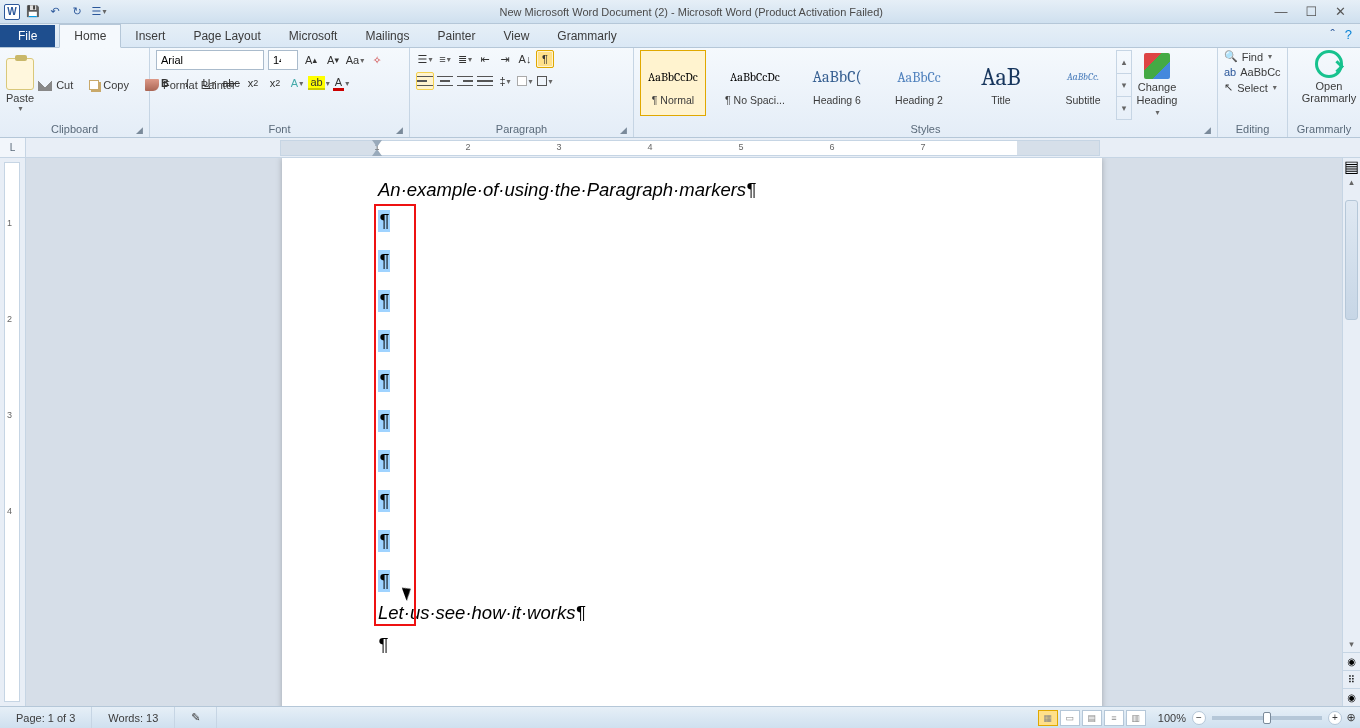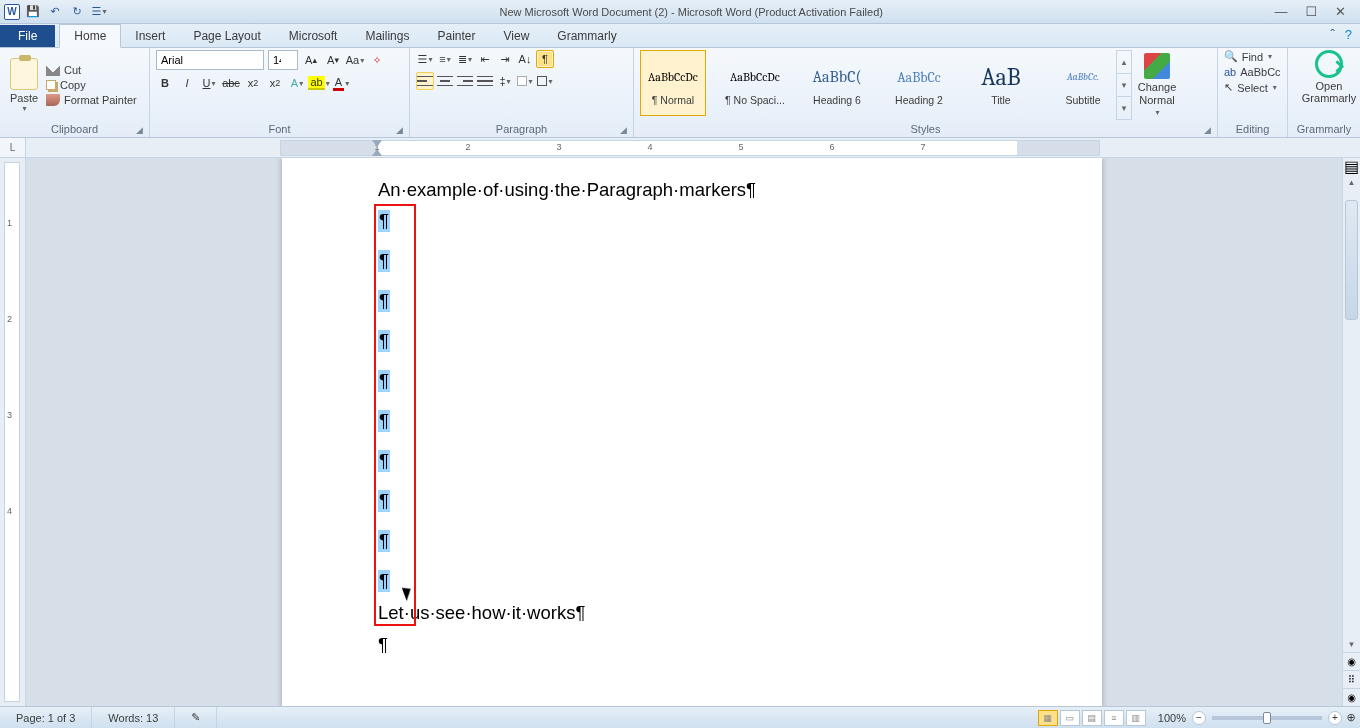--- a/index.html
+++ b/index.html
@@ -26,21 +26,21 @@
 .group { border-right: 1px solid #c6d5e4; padding: 2px 6px 0 6px; display: flex; flex-direction: column; justify-content: space-between; }
 .group-label { text-align: center; font-size: 11px; color: #5a6a7a; padding-bottom: 2px; position: relative; }
 .group-label .launcher { position: absolute; right: 0; bottom: 2px; font-size: 9px; color: #7a8a9a; cursor: pointer; }
 
 
 .clipboard .top { display: flex; gap: 4px; height: 70px; }
 .paste-btn { width: 36px; display: flex; flex-direction: column; align-items: center; justify-content: center; cursor: pointer; }
 .paste-btn .icon { width: 28px; height: 32px; background: #fff7dd; border: 1px solid #d9c87a; border-radius: 3px; position: relative; }
 .paste-btn .icon::before { content: ""; position: absolute; top: -4px; left: 8px; width: 12px; height: 6px; background: #c9b86a; border-radius: 2px; }
 .paste-btn .txt { font-size: 11px; margin-top: 2px; }
-.clip-side { display: flex; flex-direction: column; gap: 3px; justify-content: center; }
+.clip-side { display: flex; flex-direction: row; gap: 16px; justify-content: flex-end; }
 .clip-side div { display: flex; align-items: center; gap: 4px; cursor: pointer; white-space: nowrap; }
 .mini-ico { width: 14px; height: 12px; display: inline-block; }
 .sciss { background: linear-gradient(45deg,#888 40%, transparent 40%), linear-gradient(-45deg,#888 40%, transparent 40%); }
 .copyi { border: 1px solid #c9a96a; background: #fff; box-shadow: 2px 2px 0 #c9a96a; width: 10px; height: 10px; }
 .brush { background: linear-gradient(#d98, #a65); border-radius: 1px 1px 6px 1px; }
 
 
 .font .row { display: flex; align-items: center; gap: 4px; }
 .font-select { border: 1px solid #abc; background: #fff; height: 20px; font-size: 11px; padding: 0 16px 0 4px; appearance: none; position: relative; }
 .font-name { width: 108px; }
@@ -94,21 +94,21 @@
 .h-ruler .indent.top { left: 91px; }
 .h-ruler .indent.top::before { content: ""; position: absolute; left: 0; top: 0; border-left: 5px solid transparent; border-right: 5px solid transparent; border-top: 7px solid #9ab; }
 .h-ruler .indent.bot { left: 91px; top: 8px; }
 .h-ruler .indent.bot::before { content: ""; position: absolute; left: 0; top: 0; border-left: 5px solid transparent; border-right: 5px solid transparent; border-bottom: 7px solid #9ab; }
 
 
 .doc-area { position: absolute; top: 158px; left: 0; right: 0; bottom: 22px; background: #d6dee8; display: flex; }
 .v-ruler { width: 26px; background: #e8eef6; border-right: 1px solid #c6d5e4; position: relative; }
 .v-ruler .inner { position: absolute; left: 4px; top: 4px; width: 16px; bottom: 4px; background: #fff; border: 1px solid #c6d5e4; }
 .v-ruler .inner .vt { position: absolute; left: 2px; font-size: 9px; color: #666; transform: translateY(-50%); }
-.canvas { flex: 1; position: relative; overflow: hidden; }
+.canvas { flex: 1; position: relative; overflow: hidden; font-style: italic; }
 .page { position: absolute; left: 256px; top: 0; width: 820px; height: 1060px; background: #fff; box-shadow: 0 0 6px rgba(0,0,0,.25); padding: 20px 96px 0 96px; font-family: Arial, sans-serif; font-size: 18.5px; color: #000; }
 .page .line { line-height: 1.05; padding: 2px 0; white-space: pre; }
 .pil { display: inline; }
 .empty-para { display: block; padding: 9px 0; }
 .empty-para .hl { background: #9fd3ff; padding: 0 1px; display: inline-block; }
 .redbox { position: absolute; border: 2px solid #e11; pointer-events: none; }
 .cursor-arrow { position: absolute; width: 12px; height: 18px; pointer-events: none; }
 .cursor-arrow::before { content: ""; position: absolute; left: 0; top: 0; border-left: 8px solid #000; border-top: 4px solid transparent; border-bottom: 10px solid transparent; transform: rotate(-20deg); filter: drop-shadow(0.5px 0.5px 0 #fff); }
 
 
@@ -305,21 +305,21 @@
             <div class="lbl">Subtitle</div>
           </div>
         </div>
       <div class="gallery-more">
         <span>▴</span>
         <span>▾</span>
         <span style="border-bottom:none">▾</span>
       </div>
       <div class="change-styles">
         <div class="ico"></div>
-        <div style="font-size:11px;text-align:center;line-height:1.1">Change Normal</div>
+        <div style="font-size:11px;text-align:center;line-height:1.1">Change Heading</div>
         <span class="dd">▾</span>
       </div>
     </div>
     <div class="group-label">Styles<span class="launcher">◢</span></div>
   </div>
 
   <div class="group editing" style="width:70px">
     <div class="col">
       <div>
           <span>🔍</span>

